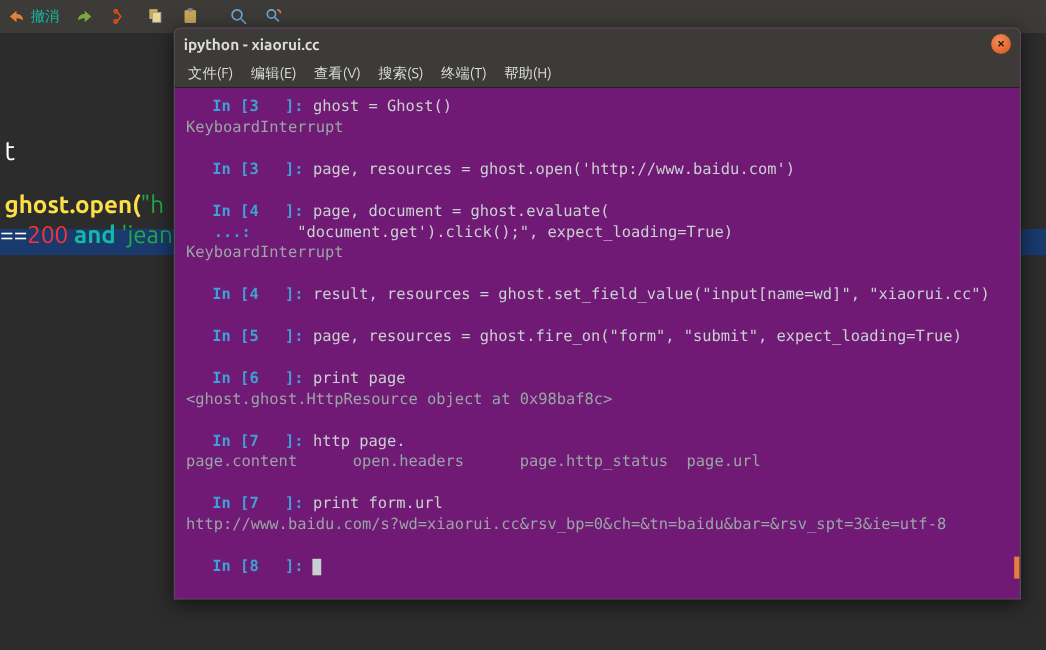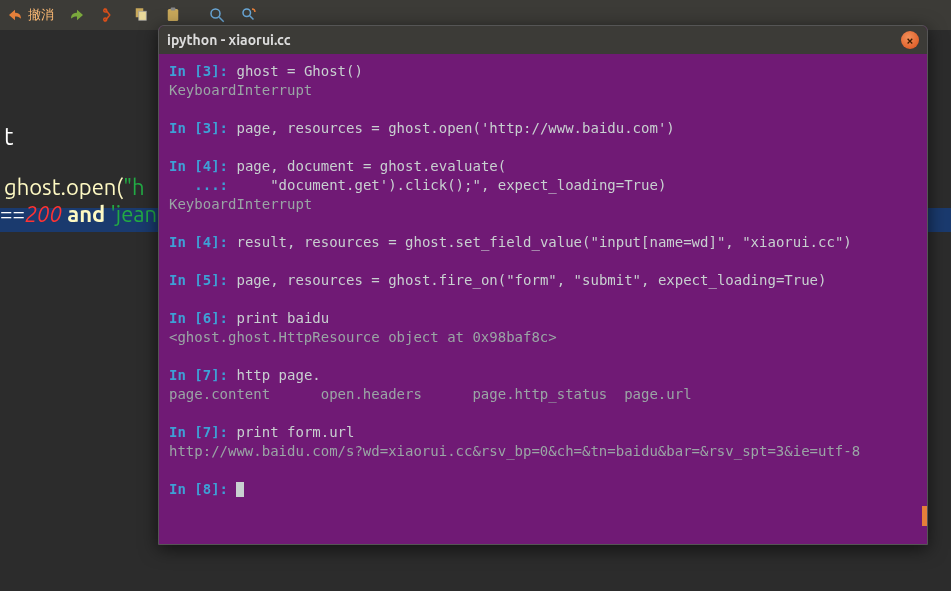--- a/index.html
+++ b/index.html
@@ -13,37 +13,37 @@
 }
 .top-toolbar {
   height: 30px;
   background: #3c3b37;
   display: flex;
   align-items: center;
   padding: 0 6px;
   gap: 14px;
 }
 .toolbar-item { display: flex; align-items: center; gap: 4px; cursor: pointer; }
-.undo-text { color: #fdba74; font-size: 13px; }
+.undo-text { color: #14b8a6; font-size: 13px; }
 .icon-svg { width: 18px; height: 18px; }
 .background-content {
   position: absolute;
   top: 75px;
   left: 0;
   width: 951px;
   color: #fff;
 }
 .bg-line1 { font-size: 24px; color: #fff; padding-left: 4px; margin-top: 48px; }
 .bg-line2 { font-size: 22px; padding-left: 4px; margin-top: 24px; }
-.bg-line2 .fn { color: #fef9c3; }
+.bg-line2 .fn { color: #fde047; font-weight: bold; }
 .bg-line2 .str-h { color: #22aa44; }
 .bg-line3 { font-size: 22px; padding-left: 0; margin-top: 2px; }
 .bg-line3 .eq { color: #fff; }
-.bg-line3 .num { color: #ff3333; font-style: italic; }
-.bg-line3 .kw { color: #fef9c3; font-weight: bold; }
+.bg-line3 .num { color: #ff3333; }
+.bg-line3 .kw { color: #14b8a6; font-weight: bold; }
 .bg-line3 .str { color: #22aa44; }
 .bg-band {
   position: absolute;
   top: 208px;
   left: 0;
   width: 951px;
   height: 24px;
   background: #1a3a6e;
 }
 .terminal-window {
@@ -112,21 +112,21 @@
   flex: 1;
   padding: 8px 10px 4px 10px;
   font-family: "DejaVu Sans Mono", "Consolas", monospace;
   font-size: 14px;
   line-height: 19px;
   color: #c8d0d0;
   white-space: pre;
   overflow: hidden;
   position: relative;
 }
-.prompt-in { color: #3ea0d6; font-weight: bold; }
+.prompt-in { color: #3ea0d6; font-weight: bold; margin-left: 24px; }
 .prompt-num { color: #3ea0d6; font-weight: bold; }
 .code { color: #c8d0d0; }
 .output { color: #9aa5a5; }
 .cont { color: #3ea0d6; font-weight: bold; }
 .cursor {
   display: inline-block;
   width: 8px;
   height: 15px;
   background: #c8d0d0;
   vertical-align: text-bottom;
@@ -193,34 +193,42 @@
   <div class="bg-line1">t</div>
   <div class="bg-line2"><span class="fn">ghost.open(</span><span class="str-h">"</span><span class="str-h">h</span></div>
   <div class="bg-line3"><span class="eq">==</span><span class="num">200</span><span class="kw"> and </span><span class="str">'jeanphix' in ghost.content</span></div>
 </div>
 
 <div class="terminal-window">
   <div class="titlebar">
     <span class="title-text">ipython - xiaorui.cc</span>
     <div class="close-btn"></div>
   </div>
+  <div class="menubar">
+    <span class="menu-item">文件(F)</span>
+    <span class="menu-item">编辑(E)</span>
+    <span class="menu-item">查看(V)</span>
+    <span class="menu-item">搜索(S)</span>
+    <span class="menu-item">终端(T)</span>
+    <span class="menu-item">帮助(H)</span>
+  </div>
   <div class="terminal-body" id="terminal-body"><span class="prompt-in">In [</span><span class="prompt-num">3</span><span class="prompt-in">]:</span> <span class="code">ghost = Ghost()</span>
 <span class="output">KeyboardInterrupt</span>
 
 <span class="prompt-in">In [</span><span class="prompt-num">3</span><span class="prompt-in">]:</span> <span class="code">page, resources = ghost.open('http://www.baidu.com')</span>
 
 <span class="prompt-in">In [</span><span class="prompt-num">4</span><span class="prompt-in">]:</span> <span class="code">page, document = ghost.evaluate(</span>
 <span class="cont">   ...:</span> <span class="code">    "document.get').click();", expect_loading=True)</span>
 <span class="output">KeyboardInterrupt</span>
 
 <span class="prompt-in">In [</span><span class="prompt-num">4</span><span class="prompt-in">]:</span> <span class="code">result, resources = ghost.set_field_value("input[name=wd]", "xiaorui.cc")</span>
 
 <span class="prompt-in">In [</span><span class="prompt-num">5</span><span class="prompt-in">]:</span> <span class="code">page, resources = ghost.fire_on("form", "submit", expect_loading=True)</span>
 
-<span class="prompt-in">In [</span><span class="prompt-num">6</span><span class="prompt-in">]:</span> <span class="code">print baidu</span>
+<span class="prompt-in">In [</span><span class="prompt-num">6</span><span class="prompt-in">]:</span> <span class="code">print page</span>
 <span class="output">&lt;ghost.ghost.HttpResource object at 0x98baf8c&gt;</span>
 
 <span class="prompt-in">In [</span><span class="prompt-num">7</span><span class="prompt-in">]:</span> <span class="code">http page.</span>
 <span class="output">page.content      open.headers      page.http_status  page.url</span>
 
 <span class="prompt-in">In [</span><span class="prompt-num">7</span><span class="prompt-in">]:</span> <span class="code">print form.url</span>
 <span class="output">http://www.baidu.com/s?wd=xiaorui.cc&amp;rsv_bp=0&amp;ch=&amp;tn=baidu&amp;bar=&amp;rsv_spt=3&amp;ie=utf-8</span>
 
 <span class="prompt-in">In [</span><span class="prompt-num">8</span><span class="prompt-in">]:</span> <span class="code"></span><span class="cursor"></span>
 <div class="term-highlight"></div></div>

